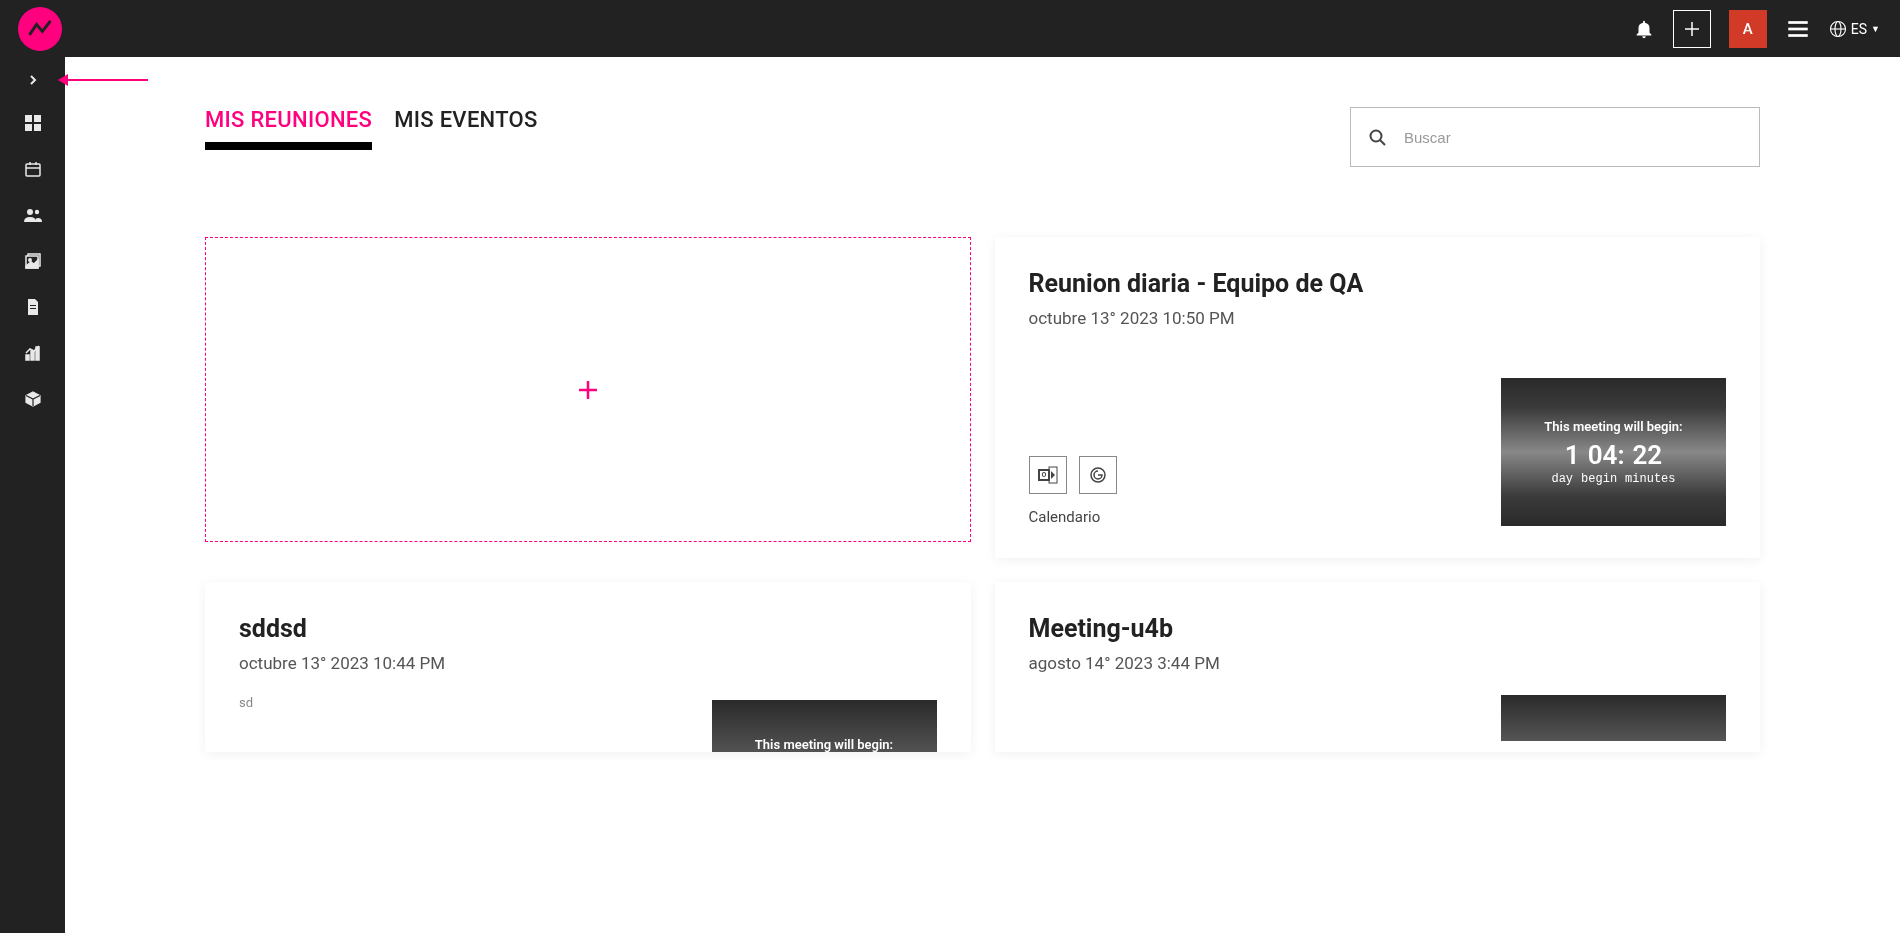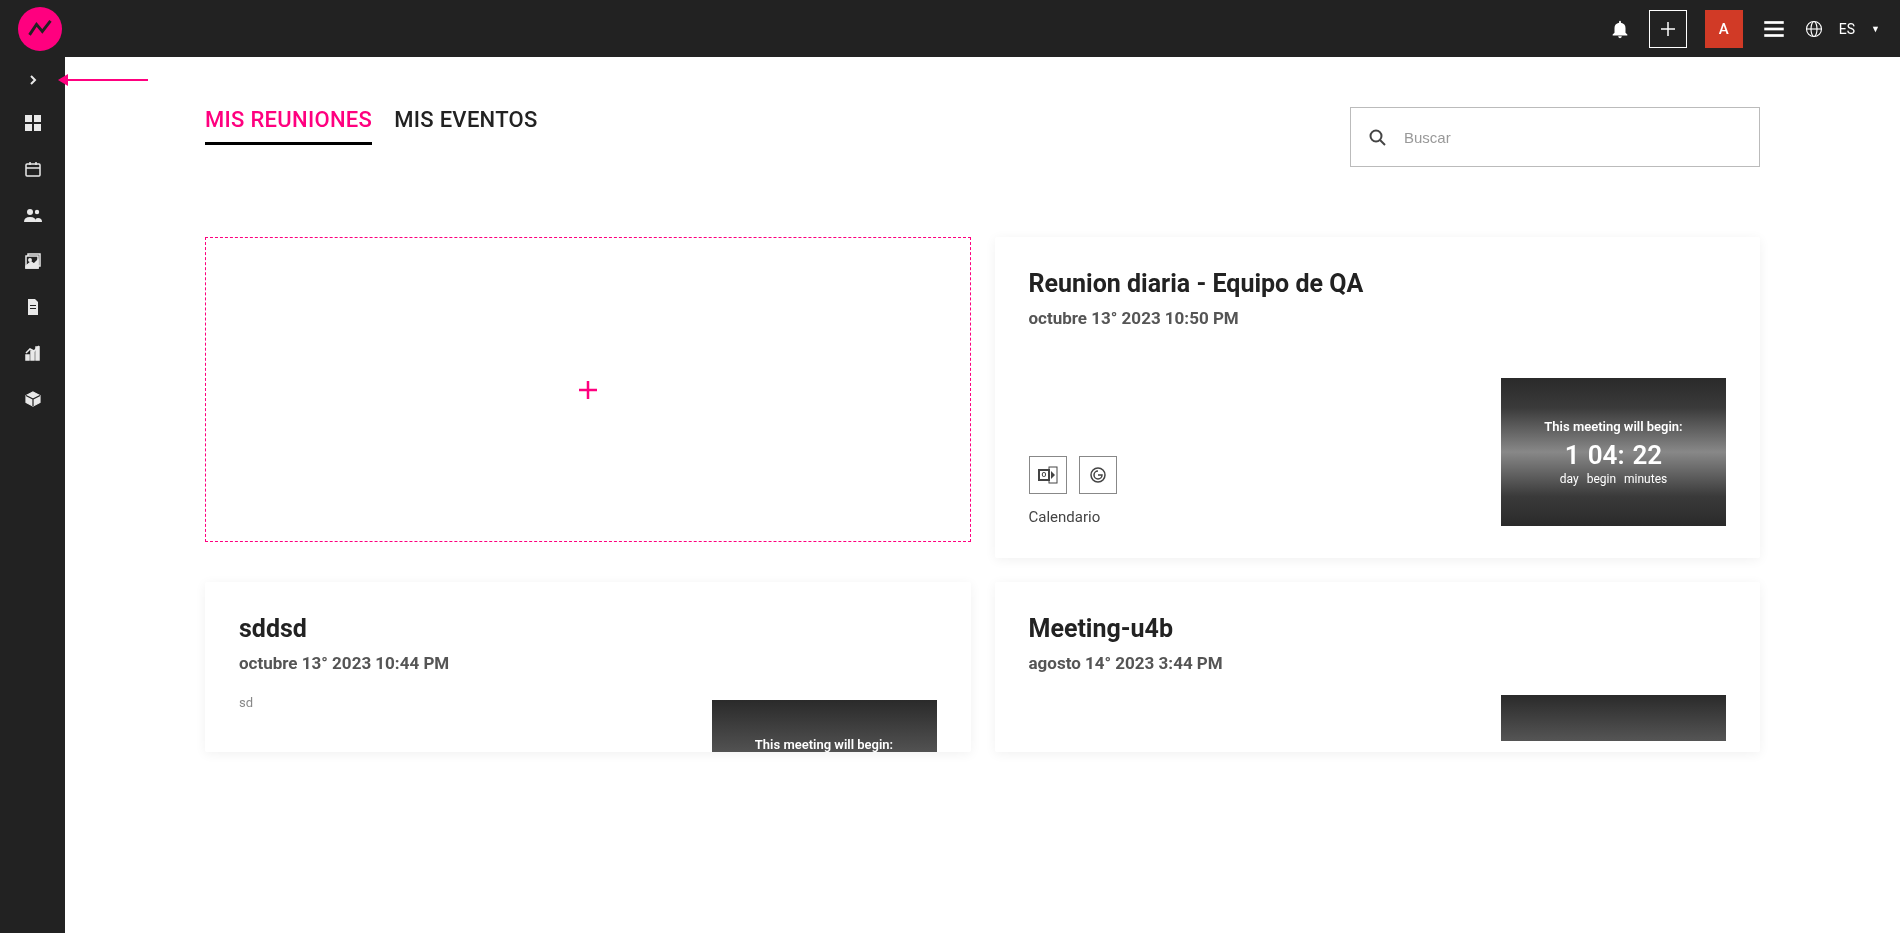--- a/index.html
+++ b/index.html
@@ -6,56 +6,56 @@
 body { font-family: -apple-system, BlinkMacSystemFont, 'Segoe UI', Roboto, sans-serif; background: #fff; overflow-x: hidden; }
 
 .topbar { background: #222; height: 57px; display: flex; align-items: center; padding: 0 20px; position: relative; }
 .logo { width: 44px; height: 44px; background: #ff007f; border-radius: 50%; display: flex; align-items: center; justify-content: center; margin-left: -2px; }
 .logo svg { width: 28px; height: 28px; }
 .topbar-right { margin-left: auto; display: flex; align-items: center; gap: 18px; }
 .bell-icon { color: #fff; cursor: pointer; }
 .plus-btn { width: 38px; height: 38px; border: 1px solid #fff; background: transparent; color: #fff; font-size: 22px; display: flex; align-items: center; justify-content: center; cursor: pointer; }
 .avatar-btn { width: 38px; height: 38px; background: #d13a26; color: #fff; font-size: 15px; font-weight: 500; display: flex; align-items: center; justify-content: center; cursor: pointer; }
 .hamburger { color: #fff; cursor: pointer; }
-.lang-sel { color: #fff; display: flex; align-items: center; gap: 16px; cursor: pointer; font-size: 14px; }
+.lang-sel { color: #fff; display: flex; align-items: center; gap: 4px; cursor: pointer; font-size: 14px; }
 .lang-sel .arrow { font-size: 9px; }
 
 .sidebar { position: fixed; top: 57px; left: 0; bottom: 0; width: 65px; background: #222; display: flex; flex-direction: column; align-items: center; padding-top: 18px; gap: 30px; }
 .sidebar-item { color: #fff; cursor: pointer; opacity: 0.9; }
 
 .arrow-annotation { position: absolute; top: 74px; left: 58px; color: #ff007f; display: flex; align-items: center; }
 .arrow-line { width: 80px; height: 2px; background: #ff007f; }
 .arrow-head { width: 0; height: 0; border-top: 6px solid transparent; border-bottom: 6px solid transparent; border-right: 10px solid #ff007f; }
 
 .main { margin-left: 65px; padding: 50px 140px 40px 140px; }
 .header-row { display: flex; align-items: flex-start; justify-content: space-between; margin-bottom: 70px; }
 .tabs { display: flex; gap: 22px; }
 .tab { font-size: 22px; font-weight: 500; color: #222; cursor: pointer; padding-bottom: 10px; letter-spacing: 0.3px; }
-.tab.active { color: #ff007f; border-bottom: 3px solid #000000; }
+.tab.active { color: #ff007f; border-bottom: 8px solid #000000; }
 .search-box { width: 410px; height: 60px; border: 1px solid #bbb; display: flex; align-items: center; padding: 0 18px; gap: 18px; }
 .search-box input { border: none; outline: none; font-size: 15px; width: 100%; color: #555; }
 .search-box input::placeholder { color: #999; }
 
 .cards { display: grid; grid-template-columns: 1fr 1fr; gap: 24px; }
 .card-add { border: 1px dashed #ff007f; height: 305px; display: flex; align-items: center; justify-content: center; cursor: pointer; }
 .card-add .plus { color: #ff007f; font-size: 28px; font-weight: 300; }
 .card { background: #fff; padding: 32px 34px; box-shadow: 0 2px 12px rgba(0,0,0,0.06); border-radius: 2px; position: relative; }
 .card-title { font-size: 25px; font-weight: 700; color: #222; margin-bottom: 10px; }
-.card-date { font-size: 17px; color: #555; margin-bottom: 22px; font-weight: 700; }
+.card-date { font-size: 17px; color: #555; margin-bottom: 22px; font-weight: 400; }
 .card-sub { font-size: 13px; color: #888; }
 .card-body { display: flex; justify-content: space-between; align-items: flex-end; margin-top: 50px; }
 .cal-section { }
 .cal-icons { display: flex; gap: 12px; margin-bottom: 14px; }
 .cal-icon-box { width: 38px; height: 38px; border: 1px solid #888; display: flex; align-items: center; justify-content: center; cursor: pointer; }
 .cal-label { font-size: 15px; color: #444; }
 .preview { width: 225px; height: 148px; background: linear-gradient(#2a2a2a 0%, #3a3a3a 20%, #888 50%, #3a3a3a 80%, #2a2a2a 100%); position: relative; display: flex; flex-direction: column; align-items: center; justify-content: center; color: #fff; }
 .preview-begin { font-size: 13px; font-weight: 600; margin-bottom: 6px; }
 .preview-time { display: flex; gap: 8px; align-items: baseline; }
 .preview-time .num { font-size: 26px; font-weight: 600; }
-.preview-units { display: flex; gap: 8px; font-size: 12px; margin-top: 2px; }
+.preview-units { display: flex; gap: 8px; font-size: 12px; margin-top: 2px; font-family: Liberation Mono, monospace; }
 .preview-small { width: 225px; height: 56px; background: linear-gradient(#2a2a2a, #555); display: flex; align-items: flex-end; justify-content: center; color: #fff; font-size: 13px; font-weight: 600; padding-bottom: 4px; }
 
 svg { display: block; }
 </style>
 </head>
 <body>
 
 <div class="topbar">
   <div class="logo">
     <svg viewBox="0 0 24 24" fill="none" stroke="#222" stroke-width="2.5">

